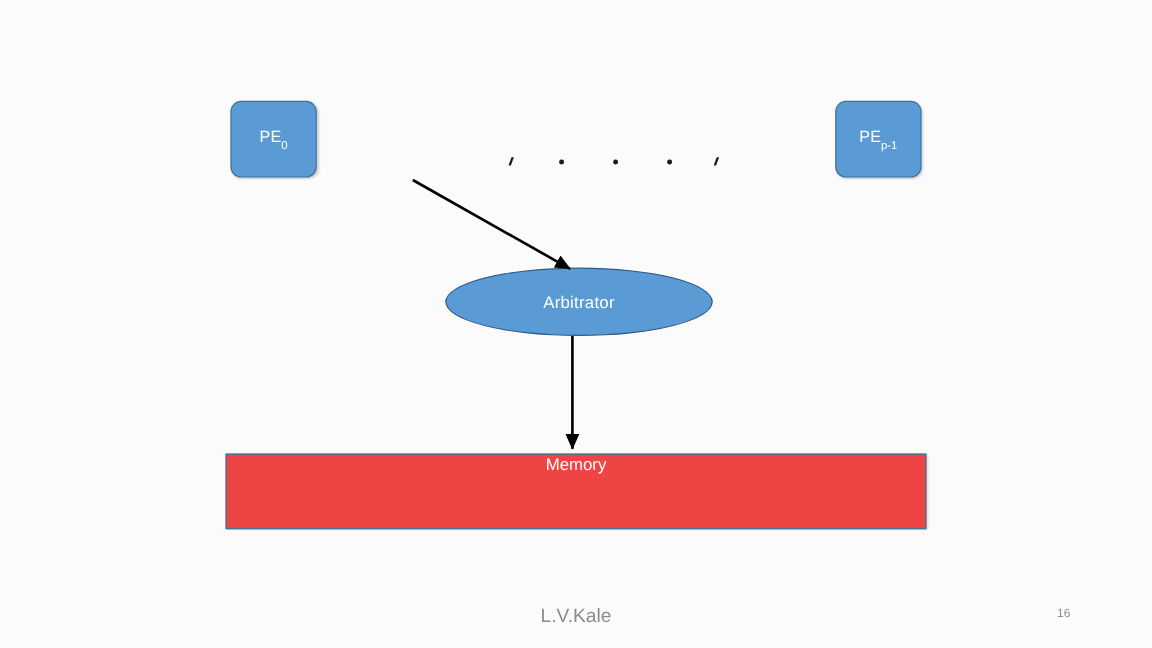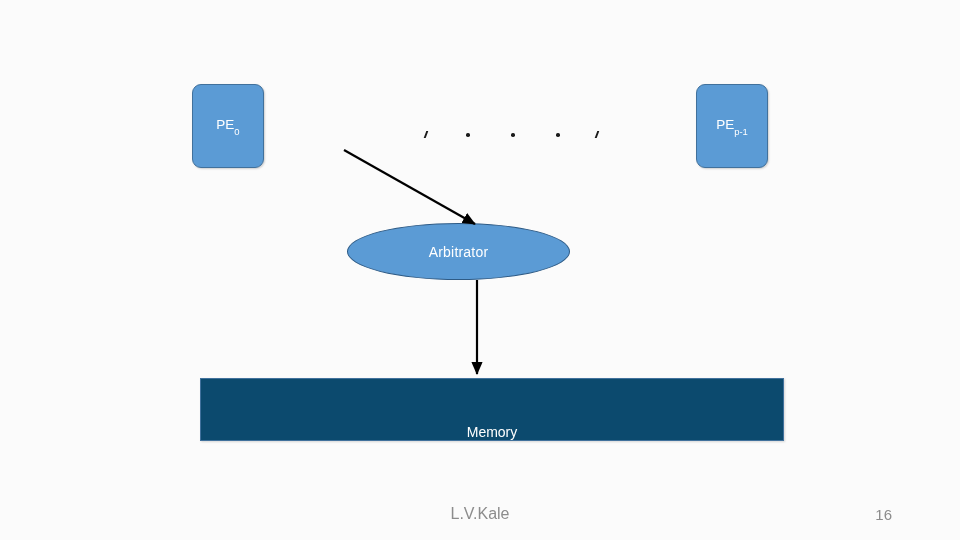--- a/index.html
+++ b/index.html
@@ -18,21 +18,21 @@
     position: relative;
     width: 960px;
     height: 540px;
     background: #fbfbfb;
   }
 
   
   .pe-box {
     position: absolute;
     width: 72px;
-    height: 84px;
+    height: 64px;
     background: #5b9bd5;
     border: 1.5px solid #41719c;
     border-radius: 9px;
     box-sizing: border-box;
     display: flex;
     align-items: center;
     justify-content: center;
     box-shadow: 1px 1px 2px rgba(0,0,0,0.18);
   }
   .pe-label {
@@ -79,50 +79,50 @@
   }
   #d1 { left: 46px; }
   #d2 { left: 91px; }
   #d3 { left: 136px; }
   #t-left { left: 5px; }
   #t-right { left: 176px; }
 
   
   #arbitrator {
     position: absolute;
-    left: 347px;
+    left: 371px;
     top: 223px;
     width: 223px;
     height: 57px;
     background: #5b9bd5;
     border: 1.5px solid #2e5b86;
     border-radius: 50%;
     box-sizing: border-box;
     display: flex;
     align-items: center;
     justify-content: center;
   }
   #arbitrator .shape-label {
     color: #ffffff;
     font-size: 14px;
     letter-spacing: 0.2px;
   }
 
   
   #memory {
     position: absolute;
-    left: 200px;
+    left: 188px;
     top: 378px;
     width: 584px;
     height: 63px;
-    background: #0c4a6e;
+    background: #ef4444;
     border: 1.5px solid #41719c;
     box-sizing: border-box;
     display: flex;
-    align-items: flex-end;
+    align-items: flex-start;
     justify-content: center;
     box-shadow: 1px 1px 2px rgba(0,0,0,0.15);
   }
   #memory .shape-label {
     color: #ffffff;
     font-size: 14px;
   }
 
   
   #connectors {
@@ -142,21 +142,21 @@
     width: 960px;
     text-align: center;
     color: #8c8c8c;
     font-size: 16px;
   }
   #footer-pagenum {
     position: absolute;
     right: 68px;
     top: 506px;
     color: #8c8c8c;
-    font-size: 15px;
+    font-size: 10px;
   }
 </style>
 </head>
 <body>
 
 <div id="slide">
 
   <div class="pe-box" id="pe0">
     <span class="pe-label"><span>PE</span><span class="sub">0</span></span>
   </div>

